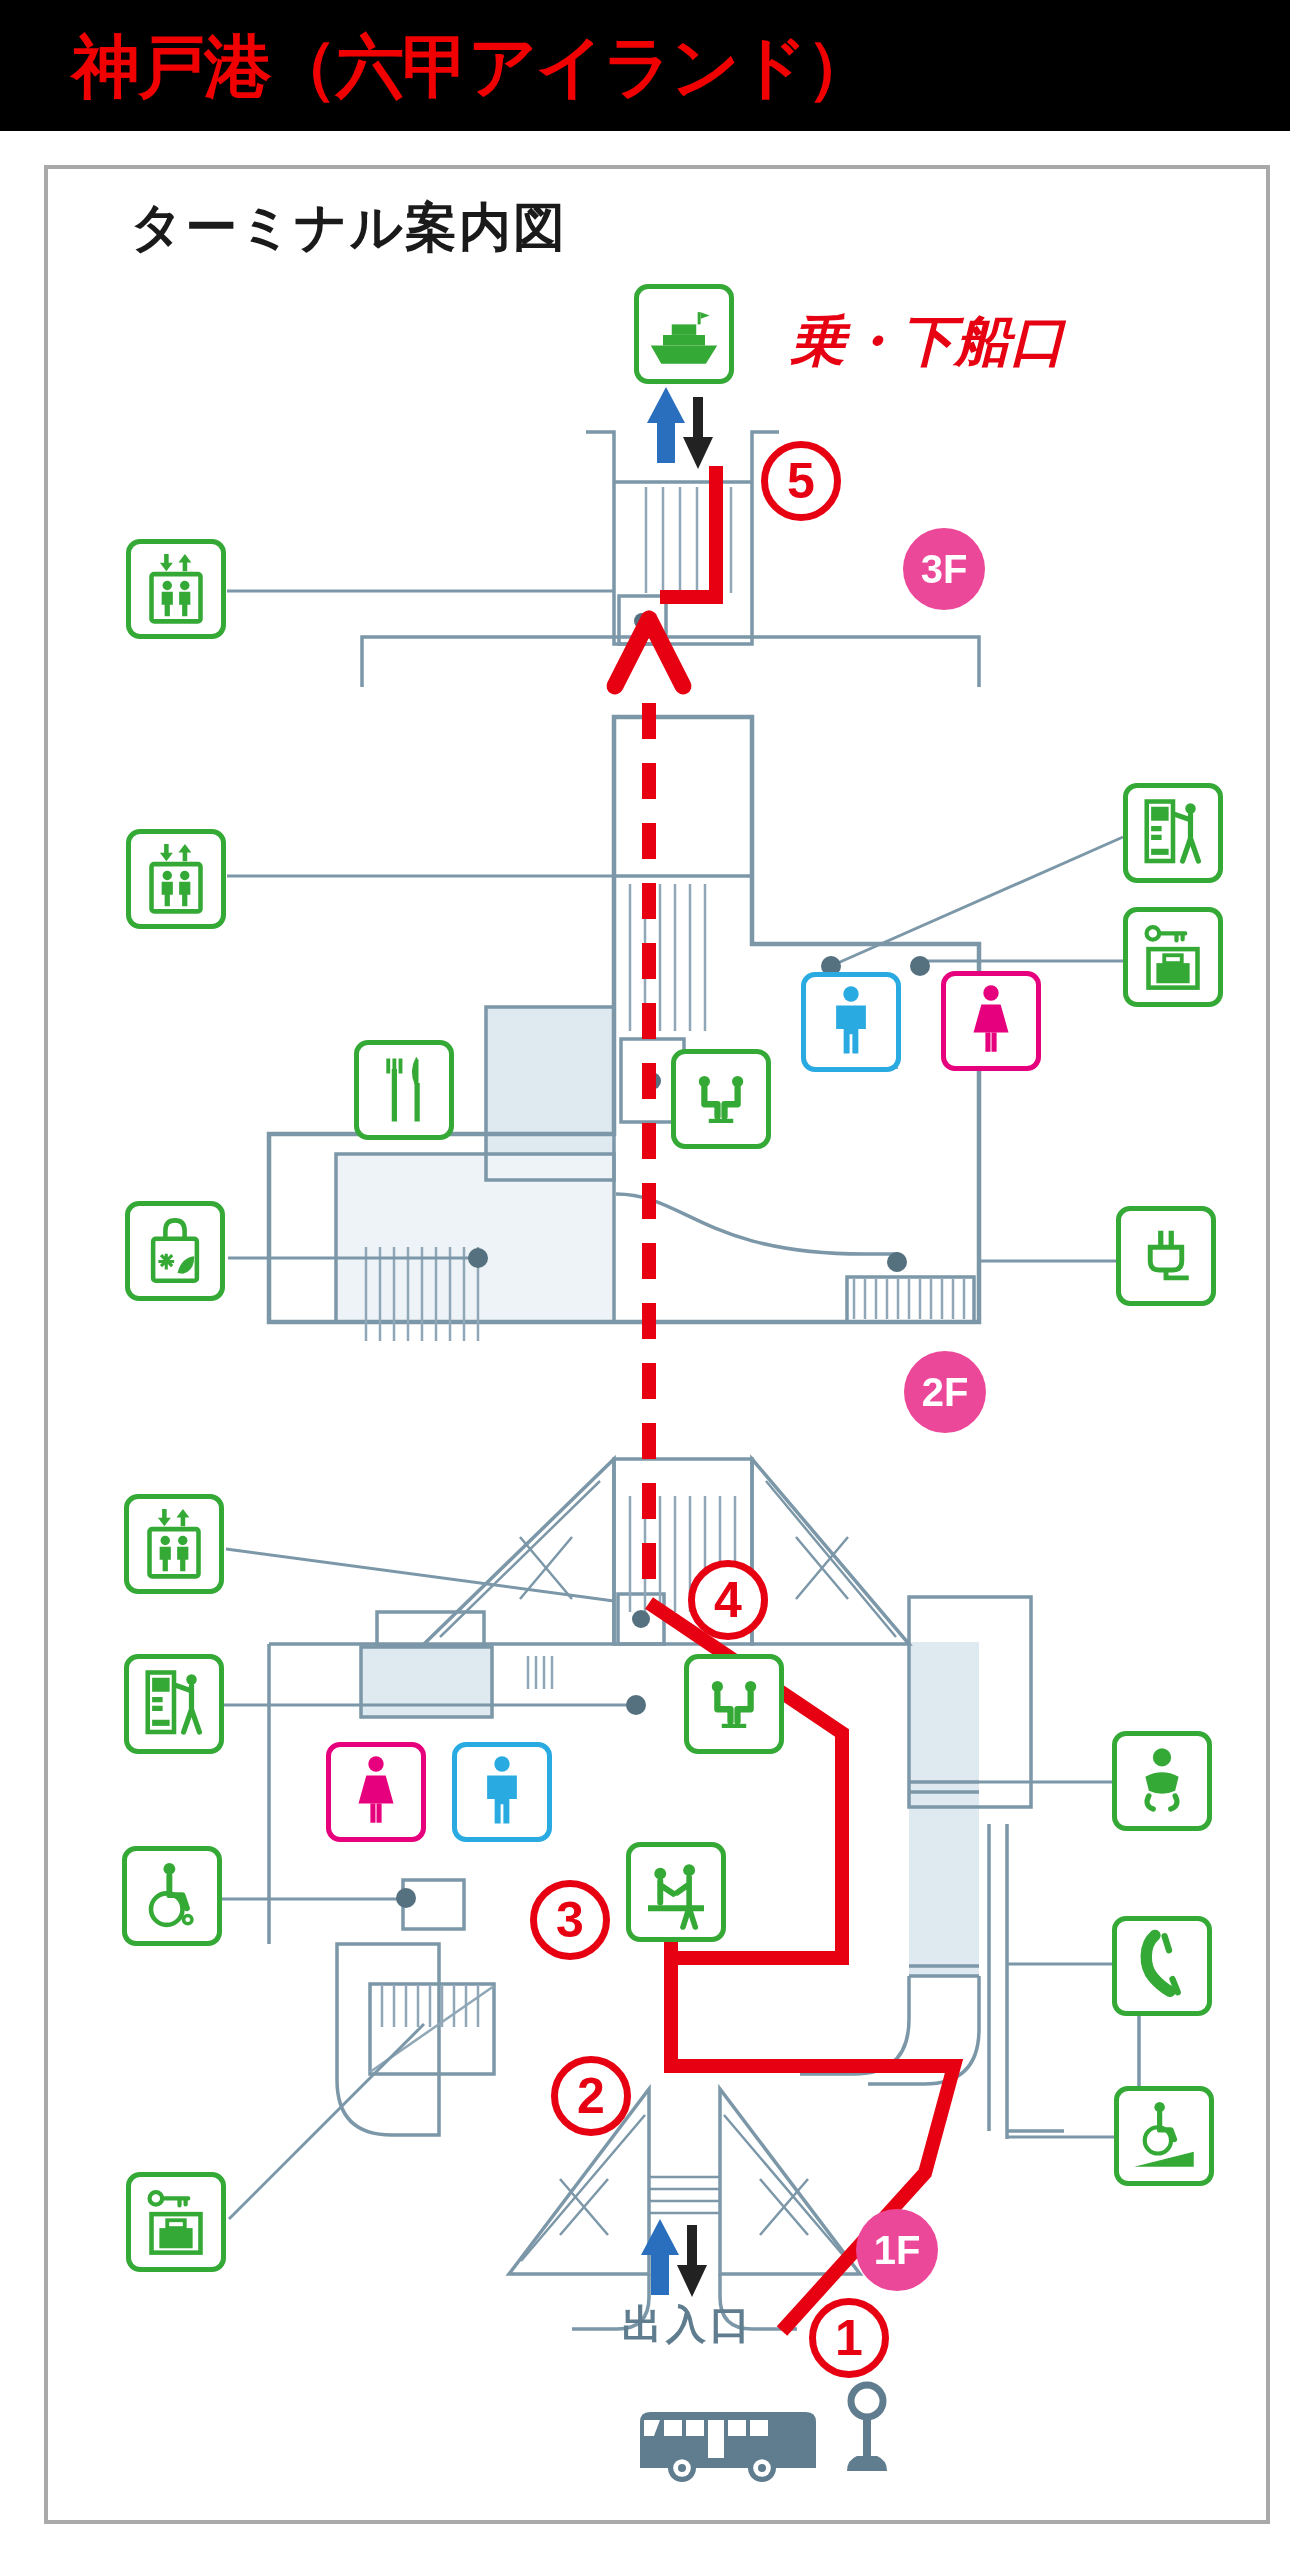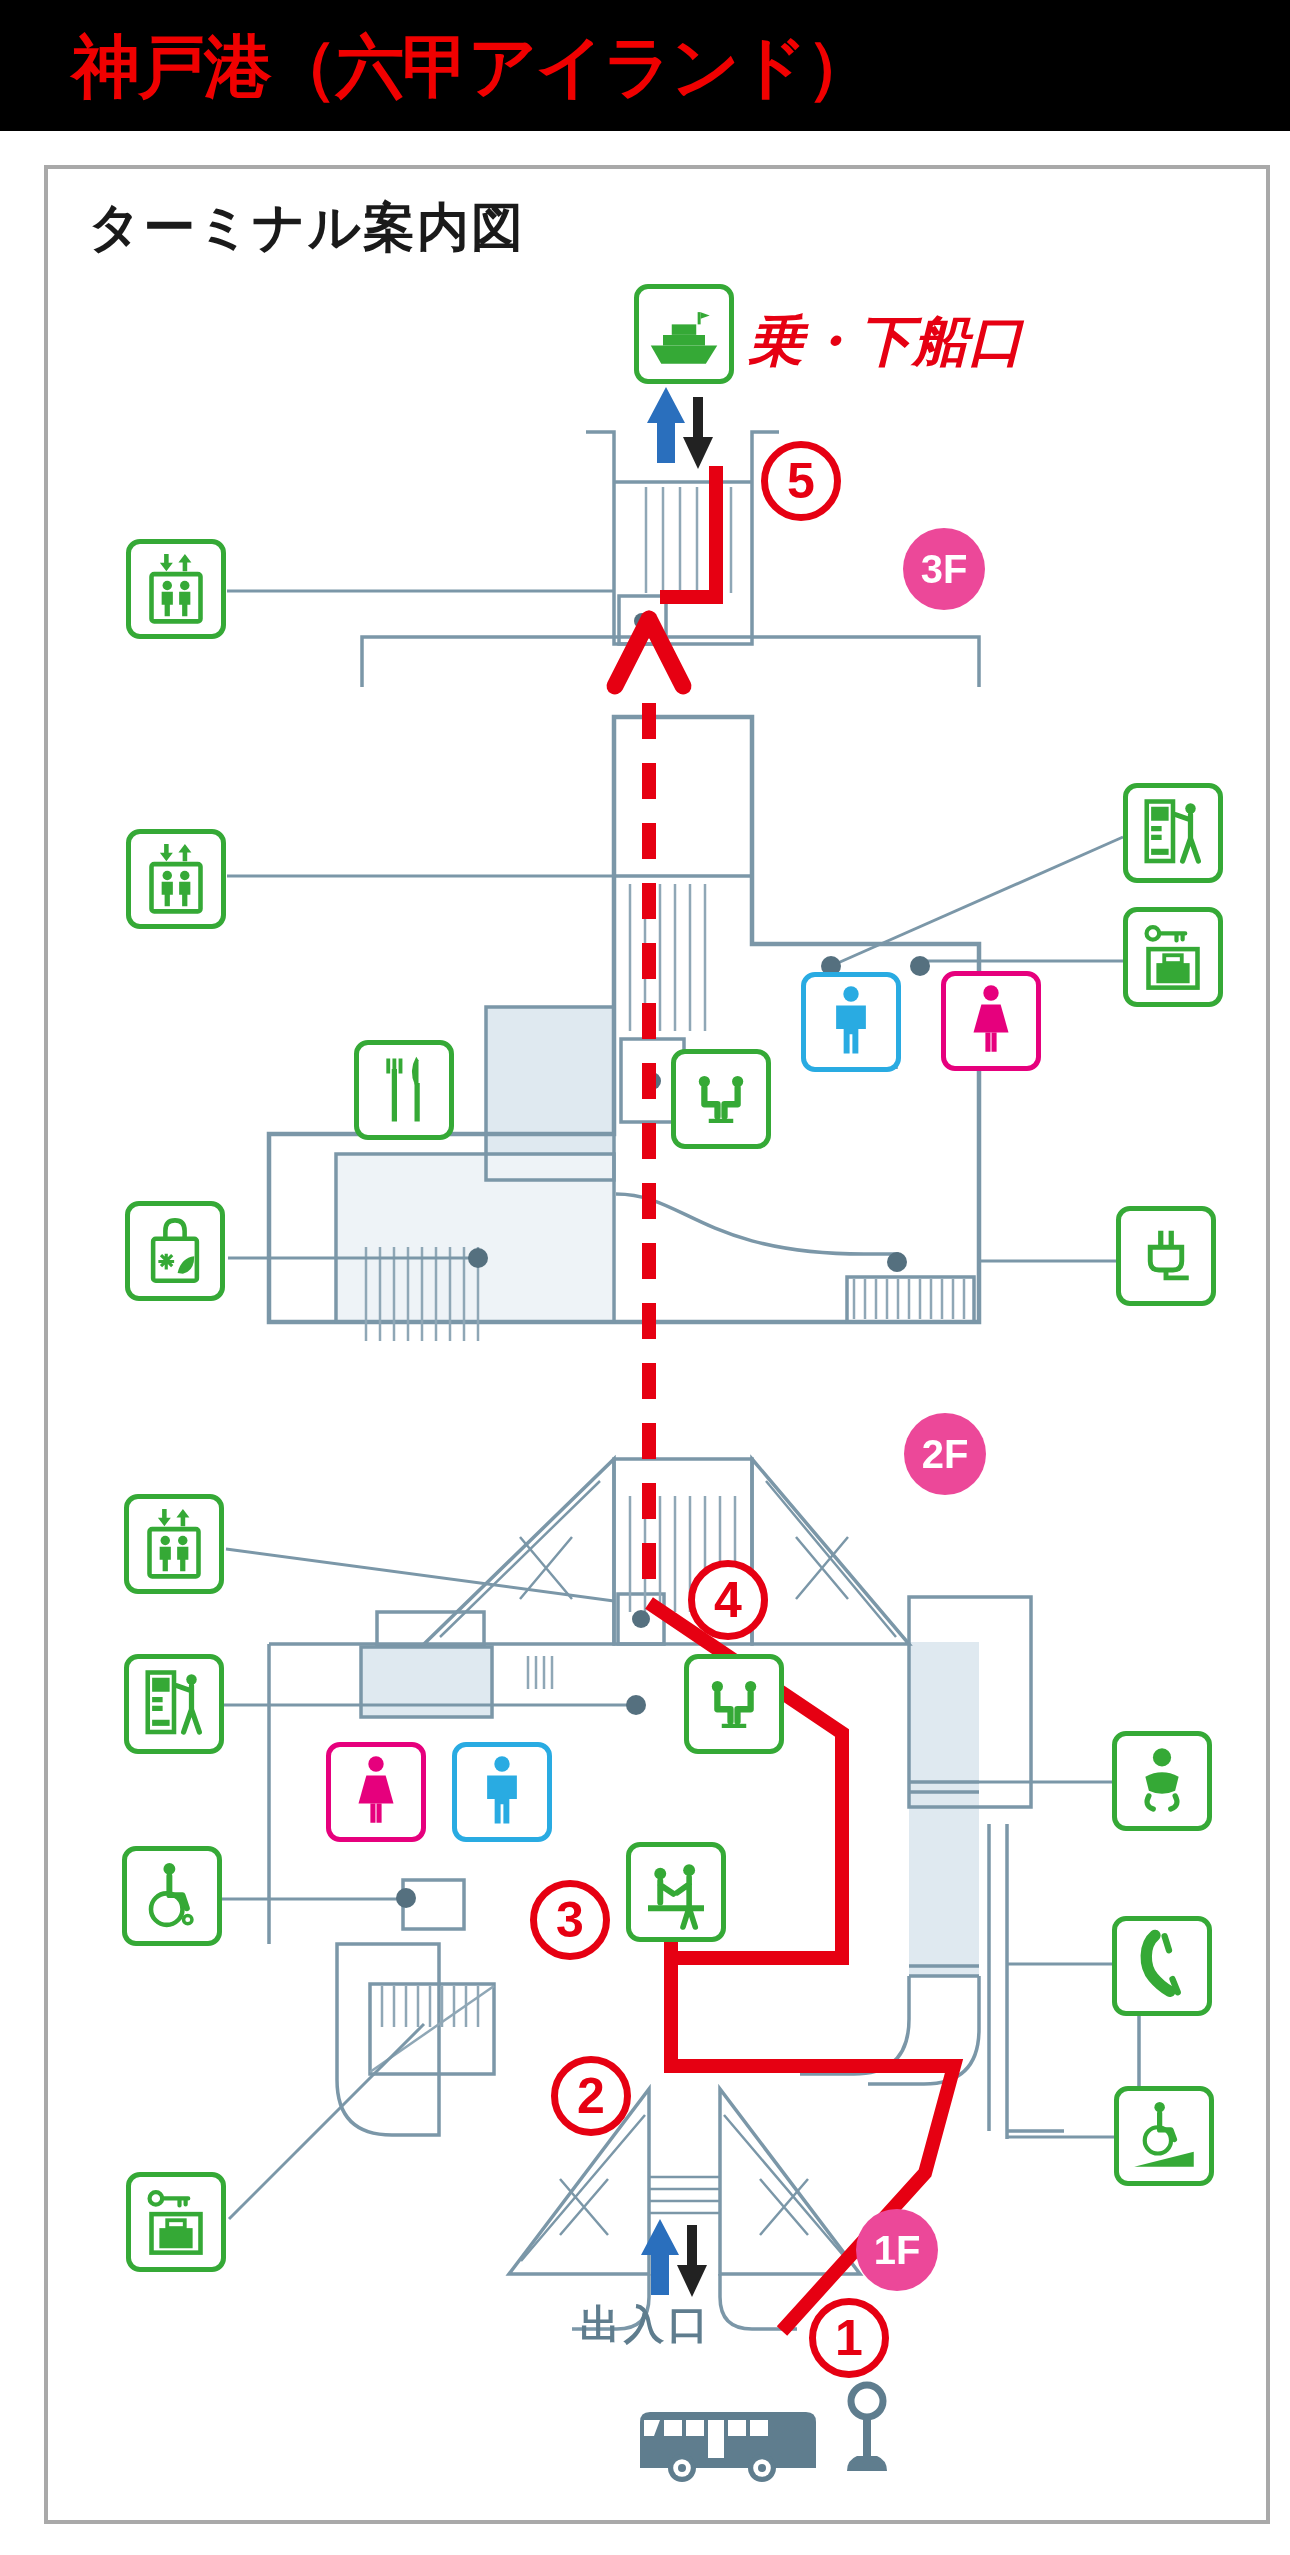--- a/index.html
+++ b/index.html
@@ -7,21 +7,21 @@
   #stage{position:absolute;inset:0;width:1290px;height:2555px;overflow:hidden;}
   
   #hdr{position:absolute;left:0;top:0;width:1290px;height:131px;background:#000;}
   #hdr .t{position:absolute;left:72px;top:22px;font-size:68px;font-weight:bold;color:#f00000;
     letter-spacing:-2px;white-space:nowrap;}
   
   #panel{position:absolute;left:44px;top:165px;width:1218px;height:2351px;background:#fff;
     border:4px solid #a9a9a9;}
   #map{position:absolute;inset:0;}
   #walls{position:absolute;left:0;top:0;}
-  .abs{position:absolute;}
+  .abs{position:absolute;margin-left:42px;}
   #map-title{left:40px;top:24px;font-size:52px;font-weight:bold;color:#1a1a1a;letter-spacing:2px;}
   #boarding-label{left:700px;top:136px;font-size:55px;font-weight:bold;color:#e60012;white-space:nowrap;font-style:italic;}
   #entrance-label{left:532px;top:2128px;font-size:40px;font-weight:bold;color:#5f7d8e;letter-spacing:4px;white-space:nowrap;}
   
   .ic{position:absolute;width:90px;height:90px;border:5px solid #35a936;border-radius:14px;
     background:#fff;color:#35a936;}
   .ic svg{width:100%;height:100%;display:block;padding:3px;box-sizing:border-box;}
   .ic.b{border-color:#29abe2;color:#29abe2;}
   .ic.p{border-color:#e6007d;color:#e6007d;}
   .plain{position:absolute;color:#5f7d8e;}
@@ -272,21 +272,21 @@
           <path d="M612,2050 L631,2086 H621 V2126 H603 V2086 H593 Z" fill="#2a6fbd"></path>
           <path d="M639,2056 H649 V2096 H659 L644,2128 L629,2096 H639 Z" fill="#222"></path>
         </g>
       </svg>
 
       <div class="abs" id="map-title">ターミナル案内図</div>
       <div class="abs" id="boarding-label">乗・下船口</div>
       <div class="abs" id="entrance-label">出入口</div>
 
       <div class="badge" style="left:855px;top:359px">3F</div>
-      <div class="badge" style="left:856px;top:1244px">2F</div>
+      <div class="badge" style="left:856px;top:1182px">2F</div>
       <div class="badge" style="left:808px;top:2040px">1F</div>
 
       <div class="num" style="left:761px;top:2129px">1</div>
       <div class="num" style="left:503px;top:1887px">2</div>
       <div class="num" style="left:482px;top:1711px">3</div>
       <div class="num" style="left:640px;top:1391px">4</div>
       <div class="num" style="left:713px;top:272px">5</div>
 
       <div class="ic" style="left:586px;top:115px">
           <svg>

